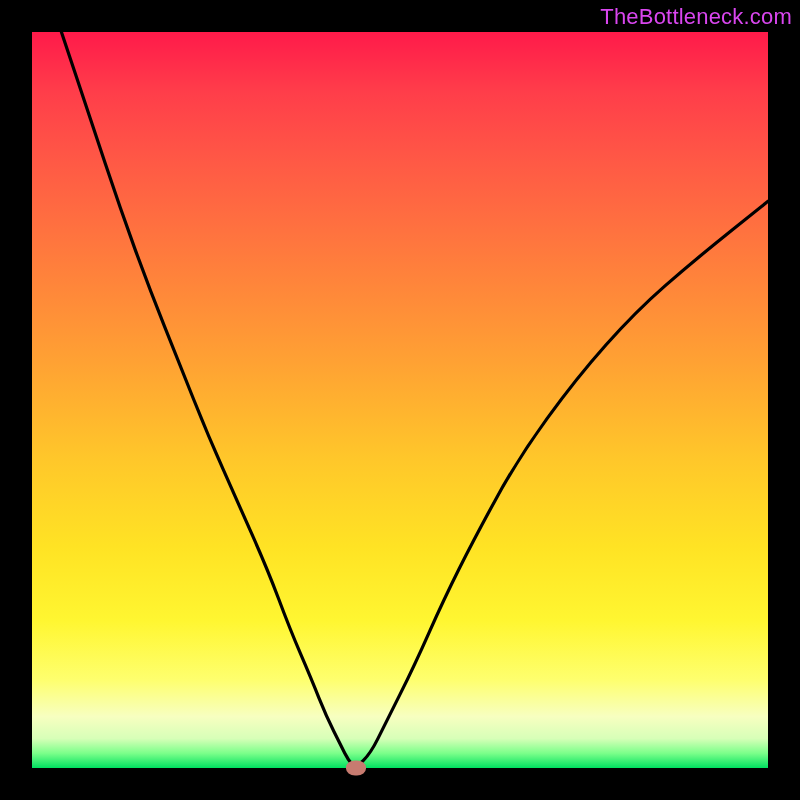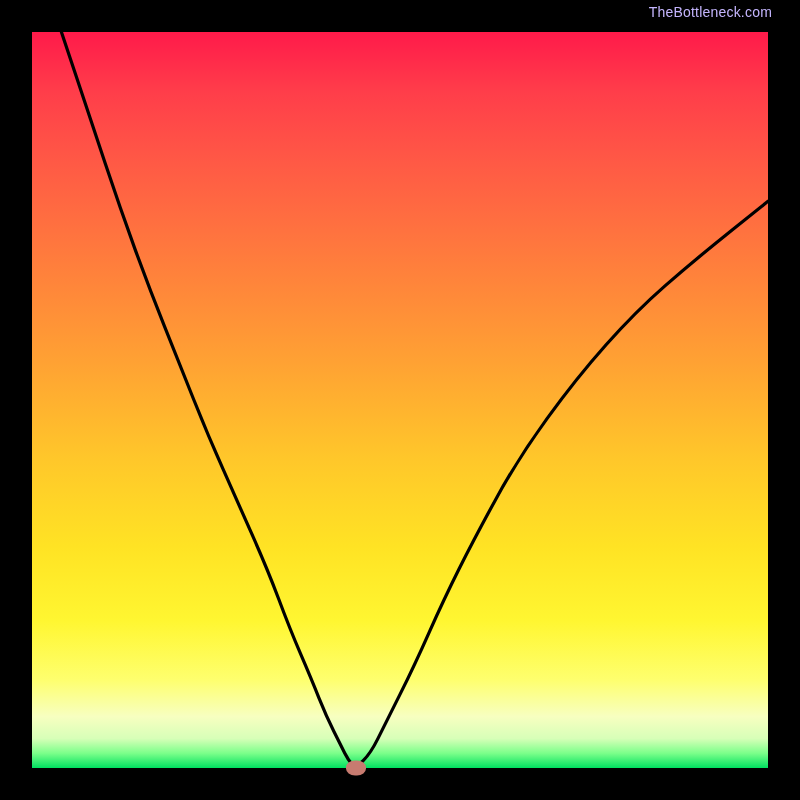--- a/index.html
+++ b/index.html
@@ -39,23 +39,23 @@
       #feff6e 88%,
       #f7ffc0 93%,
       #d7ffb8 96%,
       #7bff8a 98%,
       #00e060 100%
     );
   }
   .watermark {
     position: absolute;
     top: 4px;
-    right: 28px;
-    color: #c4b5fd;
-    font-size: 14px;
+    right: 8px;
+    color: #d946ef;
+    font-size: 22px;
     letter-spacing: 0.2px;
     font-weight: 400;
   }
   svg.curve {
     position: absolute;
     left: 0;
     top: 0;
     width: 736px;
     height: 736px;
   }

